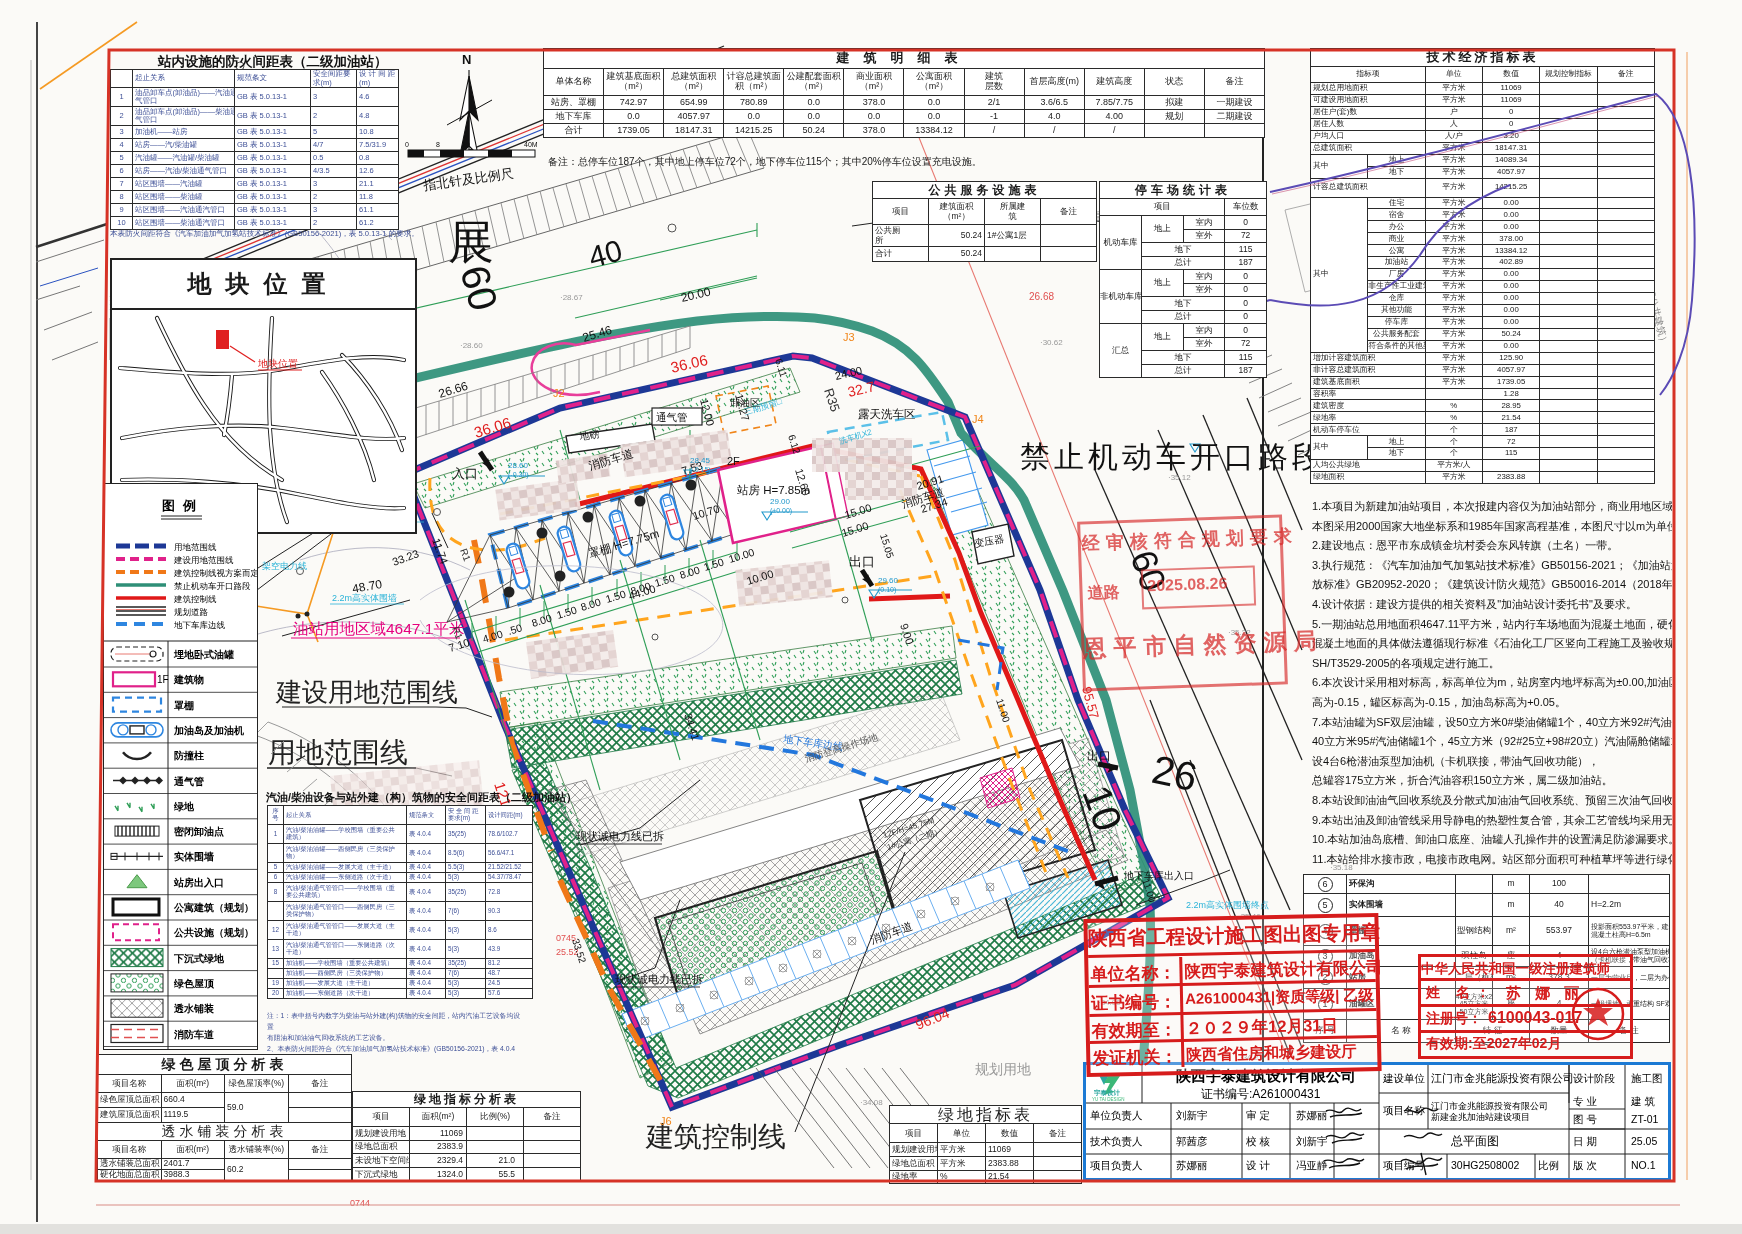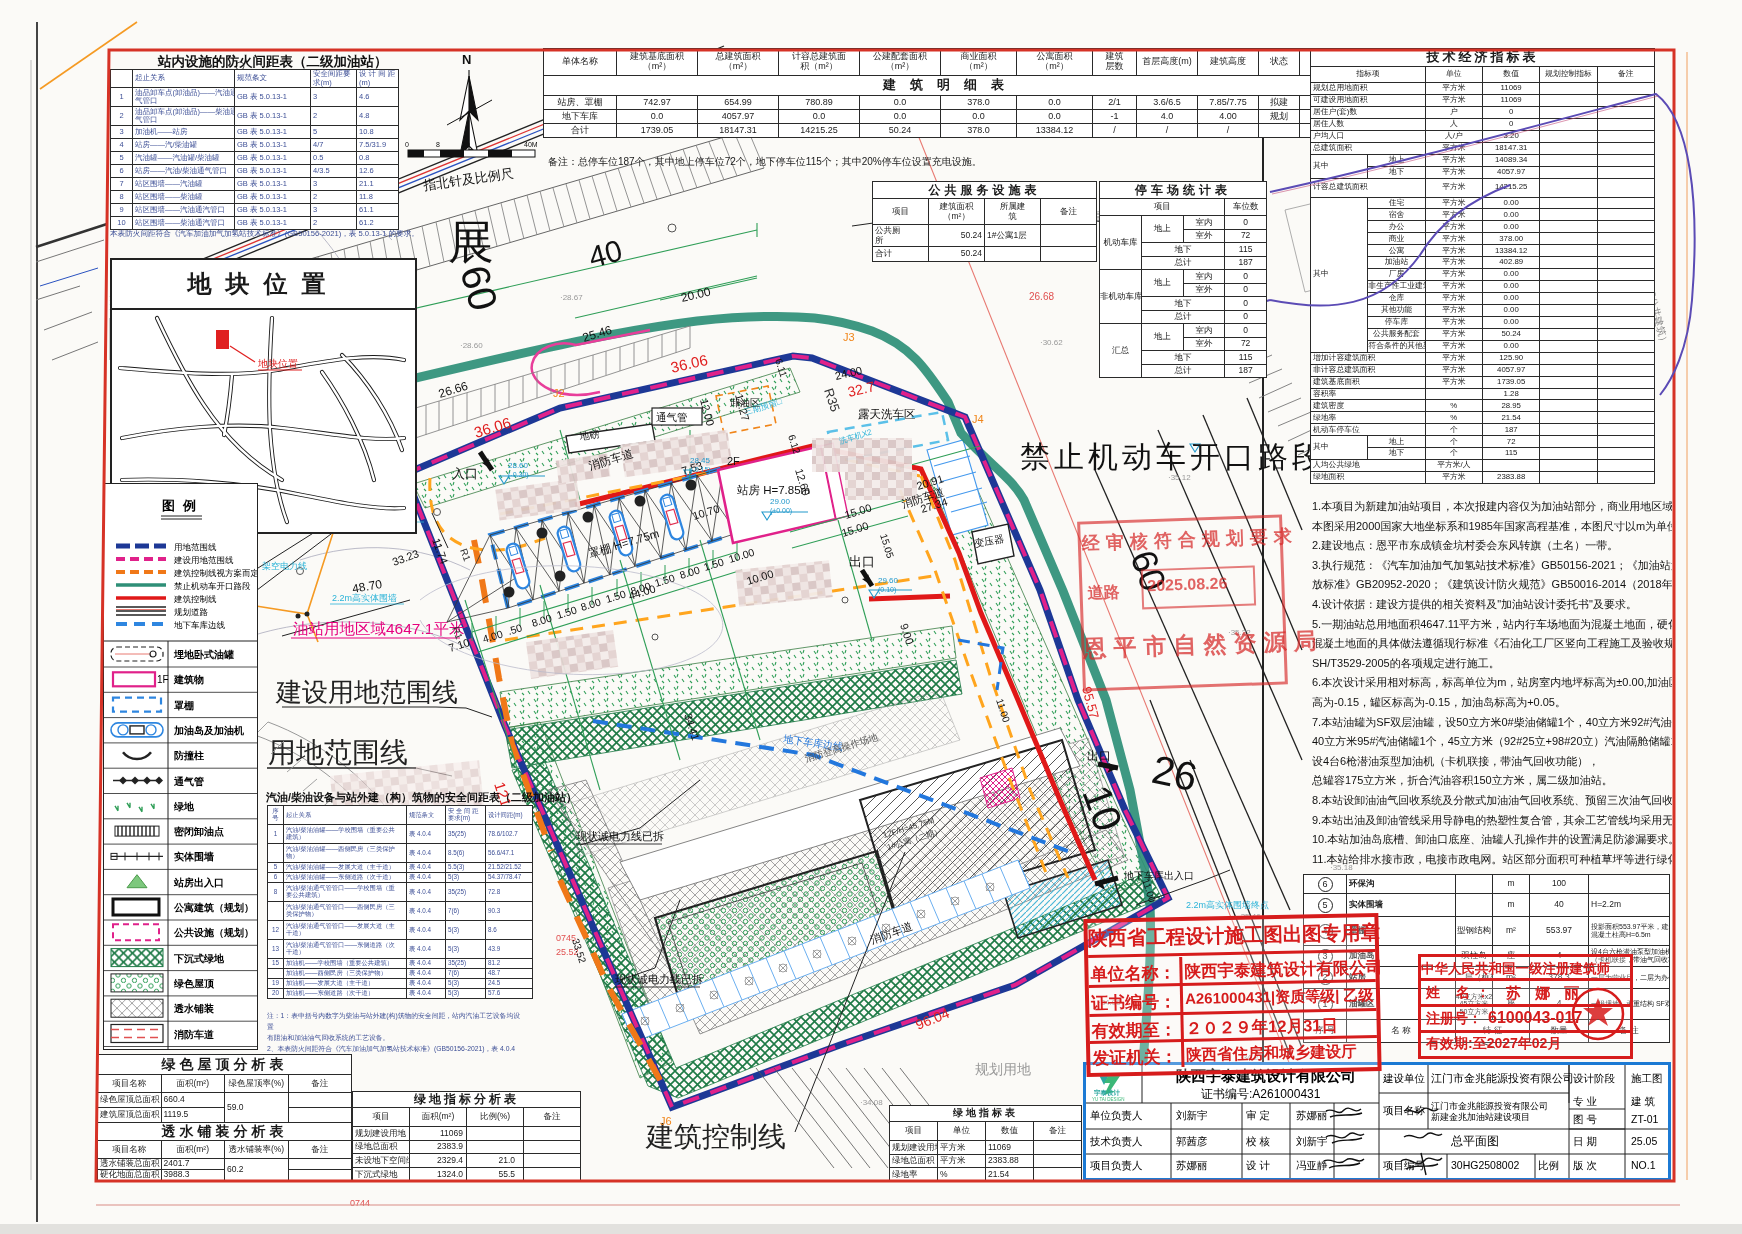--- a/index.html
+++ b/index.html
@@ -754,36 +754,36 @@
           <td class="lt">GB 表 5.0.13-1</td>
           <td class="lt">2</td>
           <td class="lt">61.2</td>
         </tr>
       </tbody>
     </table>
 <div class="ab" style="left:110px;top:229px;width:281px;font-size:7.6px;color:#3d4f96;white-space:nowrap">本表防火间距符合《汽车加油加气加氢站技术标准》(GB50156-2021)，表 5.0.13-1 的要求。</div>
 
 <table class="tb ab" style="left:543px;top:48px;width:722px;font-size:9px">
       <tbody>
+        <tr style="height:20px">
+          <td colspan="12" style="font-size:13px;font-weight:bold;letter-spacing:14px">建筑明细表</td>
+        </tr>
         <tr style="height:27px">
           <td style="width:72px">单体名称</td>
           <td style="width:80px">建筑基底面积<br>（m²）</td>
           <td style="width:80px">总建筑面积<br>（m²）</td>
           <td style="width:80px">计容总建筑面<br>积（m²）</td>
           <td style="width:80px">公建配套面积<br>（m²）</td>
           <td style="width:75px">商业面积<br>（m²）</td>
           <td style="width:75px">公寓面积<br>（m²）</td>
           <td style="width:43px">建筑<br>层数</td>
           <td style="width:60px">首层高度(m)</td>
           <td style="width:60px">建筑高度</td>
           <td style="width:40px">状态</td>
           <td style="width:57px">备注</td>
-        </tr>
-        <tr style="height:20px">
-          <td colspan="12" style="font-size:13px;font-weight:bold;letter-spacing:14px">建筑明细表</td>
         </tr>
         <tr style="height:14px">
           <td>站房、罩棚</td>
           <td>742.97</td>
           <td>654.99</td>
           <td>780.89</td>
           <td>0.0</td>
           <td>378.0</td>
           <td>0.0</td>
           <td>2/1</td>
@@ -1519,21 +1519,21 @@
           <td class="lt">660.4</td>
           <td rowspan="2" class="lt">59.0</td>
           <td></td>
         </tr>
         <tr style="height:15px">
           <td class="lt">建筑屋顶总面积</td>
           <td class="lt">1119.5</td>
           <td></td>
         </tr>
         <tr style="height:18px">
-          <td colspan="4" style="font-size:14px;font-weight:bold;letter-spacing:4px">透水铺装分析表</td>
+          <td colspan="4" style="font-size:14px;font-weight:normal;letter-spacing:4px">透水铺装分析表</td>
         </tr>
         <tr style="height:18px">
           <td>项目名称</td>
           <td>面积(m²)</td>
           <td>透水铺装率(%)</td>
           <td>备注</td>
         </tr>
         <tr style="height:11px">
           <td class="lt">透水铺装总面积</td>
           <td class="lt">2401.7</td>
@@ -1582,21 +1582,21 @@
           <td style="text-align:right;padding-right:3px">1324.0</td>
           <td style="text-align:right;padding-right:8px">55.5</td>
           <td></td>
         </tr>
       </tbody>
     </table>
 
 <table class="tb ab" style="left:889px;top:1105px;width:193px;font-size:8.5px">
       <tbody>
         <tr style="height:16px">
-          <td colspan="4" style="font-size:10px;font-weight:bold;letter-spacing:3px">绿地指标表</td>
+          <td colspan="4" style="font-size:16px;font-weight:normal;letter-spacing:3px">绿地指标表</td>
         </tr>
         <tr style="height:19px">
           <td style="width:66px">项目</td>
           <td style="width:45px">单位</td>
           <td style="width:45px">数值</td>
           <td style="width:37px">备注</td>
         </tr>
         <tr style="height:13.7px">
           <td class="lt">规划建设用地</td>
           <td class="lt">平方米</td>

